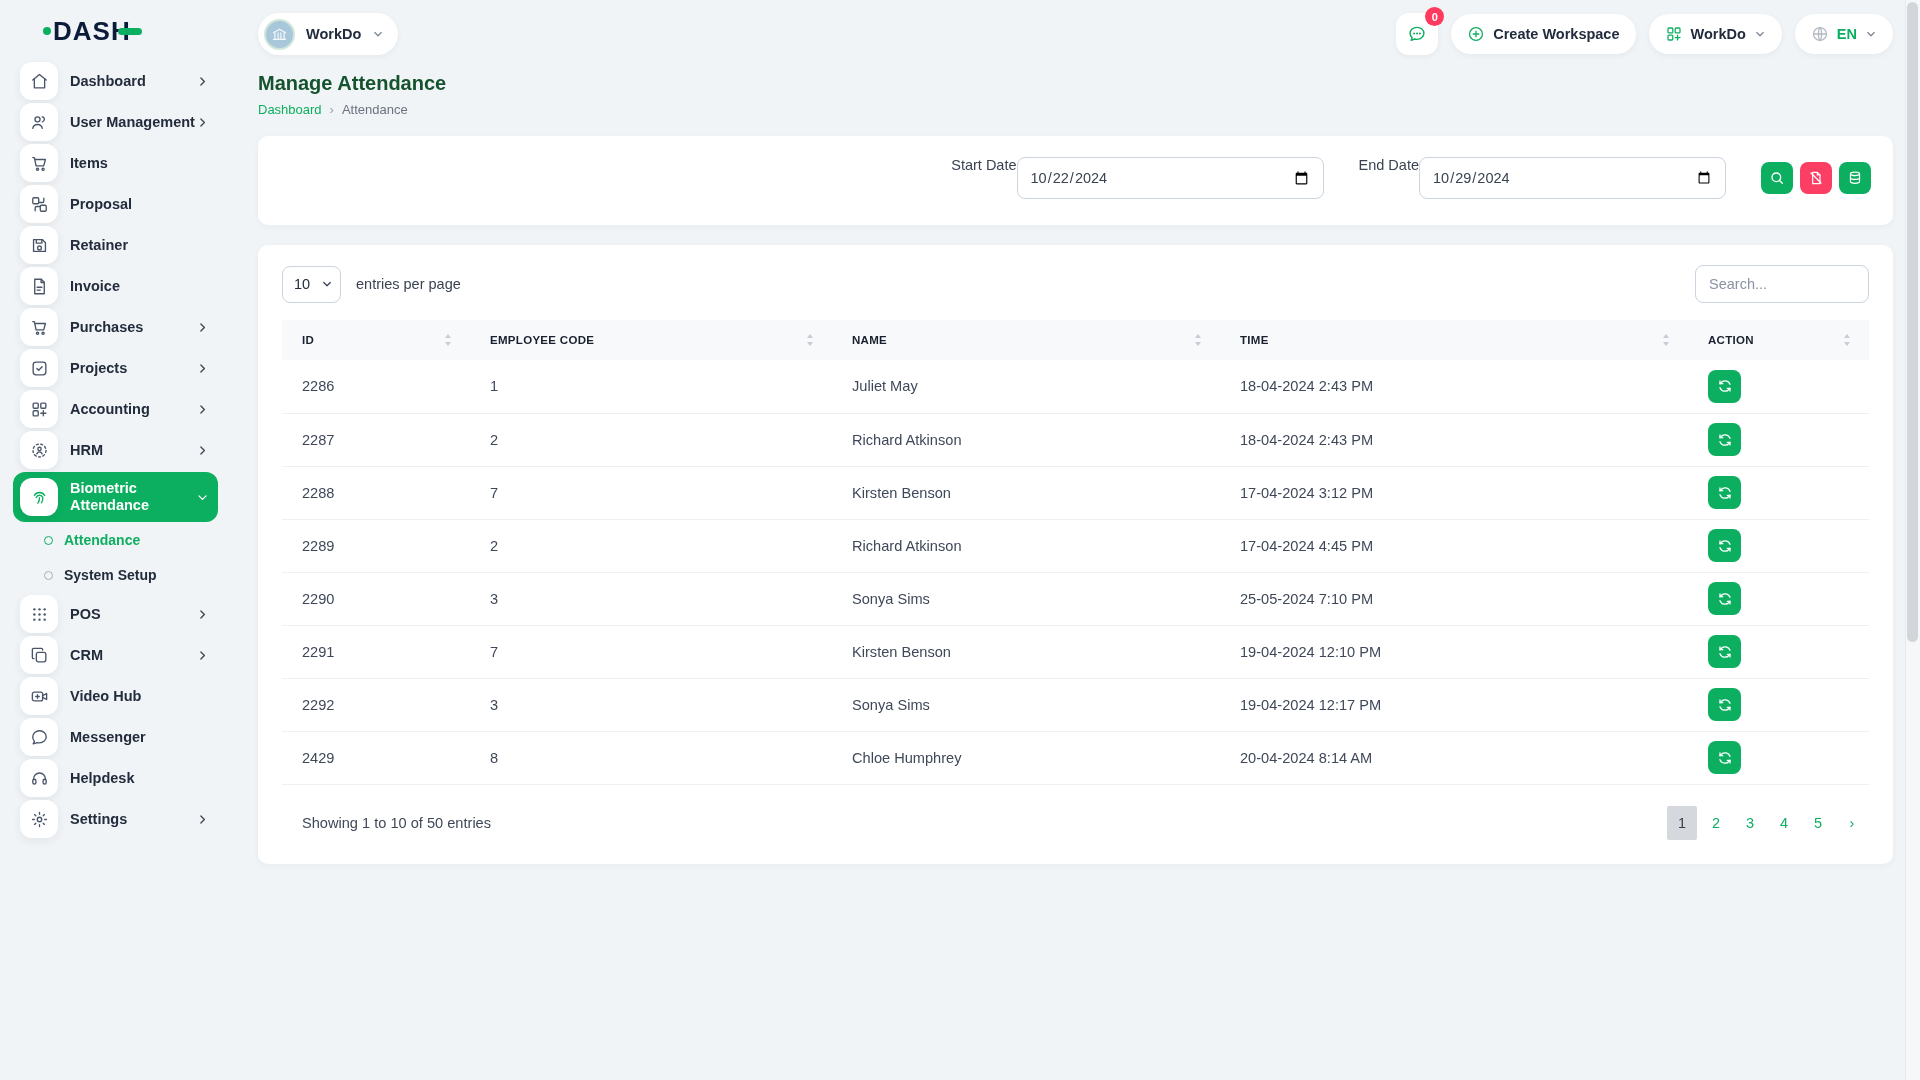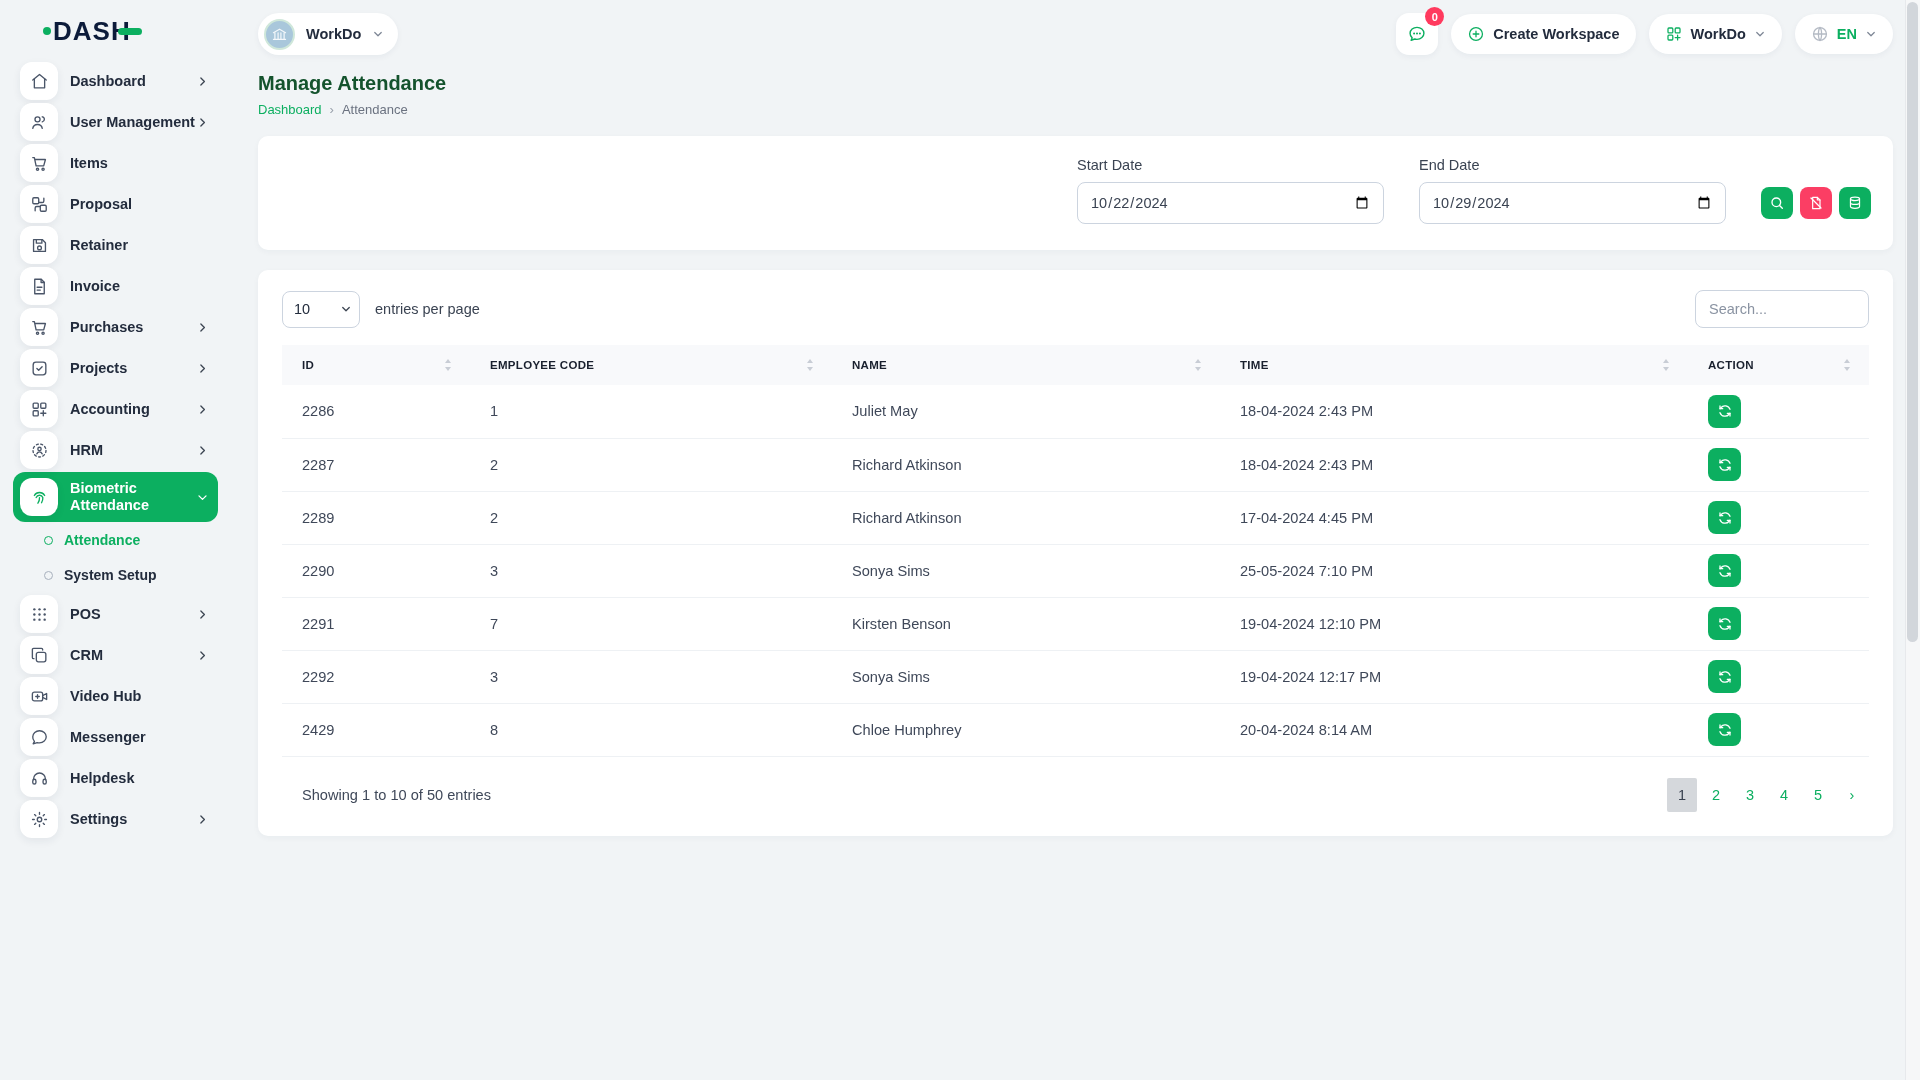--- a/index.html
+++ b/index.html
@@ -62,37 +62,37 @@
   .page-head { margin-top:10px; }
   .page-title { font-size:20px; font-weight:700; color:#14532d; }
   .breadcrumb { margin-top:7px; display:flex; align-items:center; gap:8px; font-size:13px; }
   .crumb-link { color:#0CAF60; text-decoration:none; cursor:pointer; }
   .crumb-sep { color:#9aa1ac; }
   .crumb-current { color:#6b7280; }
 
   .filter-card { margin-top:19px; background:#fff; border-radius:10px; padding:21px 22px 26px;
                  display:flex; justify-content:flex-end; align-items:flex-end; gap:35px;
                  box-shadow:0 2px 6px rgba(25,39,70,0.04); }
-  .fg { display:flex; flex-direction:column; }
+  .fg { display:flex; }
   .fg label { font-size:14.5px; color:#3a4352; margin-bottom:9px; }
   .fg input[type=date] { width:307px; height:42px; border:1px solid #ccd4df; border-radius:8px; padding:0 12px;
                           font-family:inherit; font-size:14.5px; color:#3a4352; background:#fff; }
   .filter-actions { display:flex; gap:7px; margin-bottom:5px; }
   .sq-btn { width:32px; height:32px; border:none; border-radius:8px; display:flex; align-items:center; justify-content:center;
             color:#fff; cursor:pointer; }
   .sq-btn svg { width:16px; height:16px; }
   .btn-green { background:#0CAF60; }
   .btn-pink { background:#FB3E64; }
 
   .table-card { margin-top:20px; background:#fff; border-radius:10px; padding:20px 24px 18px;
                 box-shadow:0 2px 6px rgba(25,39,70,0.04); }
   .controls { display:flex; justify-content:space-between; align-items:center; }
   .left-controls { display:flex; align-items:center; gap:15px; }
   .select-wrap { position:relative; }
-  select.page-size { width:78px; height:37px; border:1px solid #ccd4df; border-radius:8px; background:#fff;
+  select.page-size { width:59px; height:37px; border:1px solid #ccd4df; border-radius:8px; background:#fff;
                      font-family:inherit; font-size:14.5px; color:#232c3d; padding:0 22px 0 11px;
                      appearance:none; -webkit-appearance:none; cursor:pointer; }
   .select-wrap .sel-chev { position:absolute; right:8px; top:12px; pointer-events:none; color:#3c4552; }
   .select-wrap .sel-chev svg { width:12px; height:12px; }
   .entries-label { font-size:14.5px; color:#3a4352; }
   .search-input { width:174px; height:38px; border:1px solid #ccd4df; border-radius:8px; padding:0 13px;
                   font-family:inherit; font-size:14.5px; color:#3a4352; background:#fff; }
   .search-input::placeholder { color:#8a93a2; }
 
   table.data { width:100%; border-collapse:collapse; margin-top:17px; table-layout:fixed; }
@@ -597,20 +597,38 @@
                     <path d="M19.5 9.5A8 8 0 0 0 5.8 7.1L4.5 8.6"></path>
                     <path d="M4.5 4.5v4.1h4.1"></path>
                     <path d="M4.5 14.5a8 8 0 0 0 13.7 2.4l1.3-1.5"></path>
                     <path d="M19.5 19.5v-4.1h-4.1"></path>
                   </svg>
                 </span>
               </button>
             </td>
           </tr>
           <tr>
+            <td>2288</td>
+            <td>7</td>
+            <td>Kirsten Benson</td>
+            <td>17-04-2024 3:12 PM</td>
+            <td>
+              <button class="action-btn">
+                <span>
+                  <svg viewBox="0 0 24 24" fill="none" stroke="currentColor" stroke-width="1.9" stroke-linecap="round" stroke-linejoin="round">
+                    <path d="M19.5 9.5A8 8 0 0 0 5.8 7.1L4.5 8.6"></path>
+                    <path d="M4.5 4.5v4.1h4.1"></path>
+                    <path d="M4.5 14.5a8 8 0 0 0 13.7 2.4l1.3-1.5"></path>
+                    <path d="M19.5 19.5v-4.1h-4.1"></path>
+                  </svg>
+                </span>
+              </button>
+            </td>
+          </tr>
+          <tr>
             <td>2289</td>
             <td>2</td>
             <td>Richard Atkinson</td>
             <td>17-04-2024 4:45 PM</td>
             <td>
               <button class="action-btn">
                 <span>
                   <svg viewBox="0 0 24 24" fill="none" stroke="currentColor" stroke-width="1.9" stroke-linecap="round" stroke-linejoin="round">
                     <path d="M19.5 9.5A8 8 0 0 0 5.8 7.1L4.5 8.6"></path>
                     <path d="M4.5 4.5v4.1h4.1"></path>

